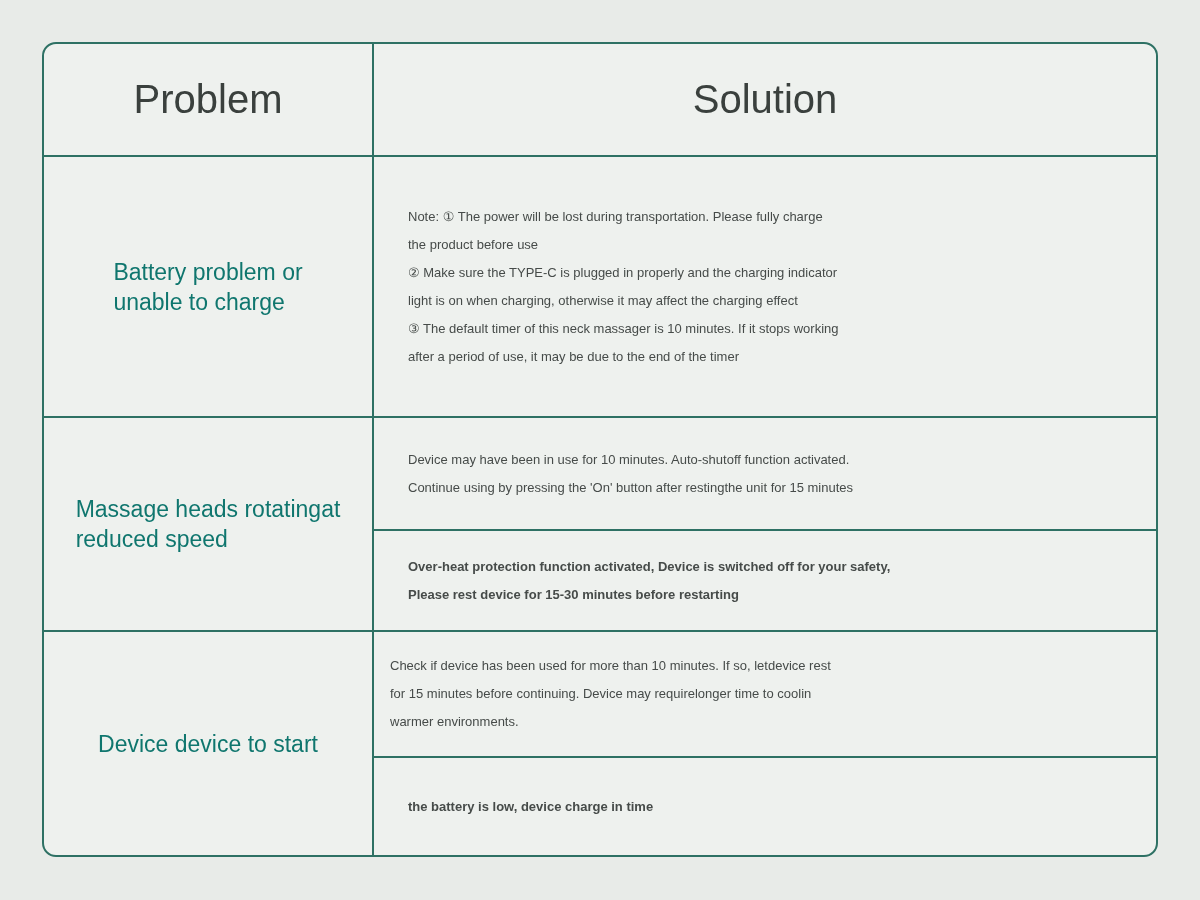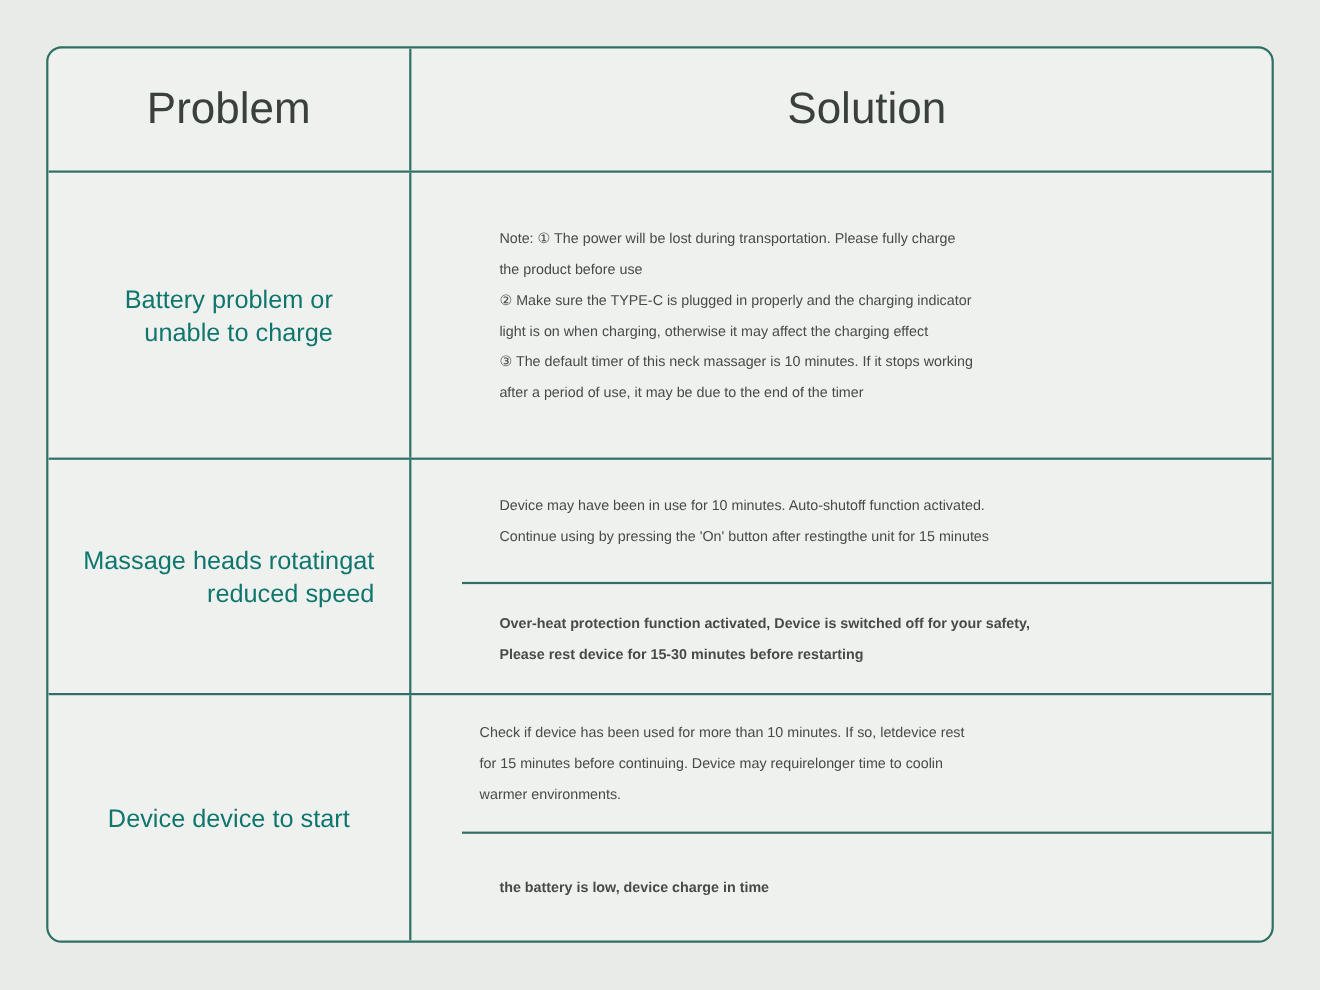--- a/index.html
+++ b/index.html
@@ -28,28 +28,27 @@
   }
   .row:last-child { border-bottom: none; flex: 1; }
 
   .problem-col {
     width: 330px;
     flex: 0 0 330px;
     border-right: 2px solid #2e7164;
     display: flex;
     align-items: center;
     justify-content: center;
-    text-align: right;
+    text-align: left;
     white-space: pre-line;
   }
   .solution-col {
     flex: 1;
     display: flex;
     flex-direction: column;
-    margin-left: 46px;
   }
 
   .header-row { height: 113px; flex: 0 0 113px; }
   .header-cell {
     display: flex;
     align-items: center;
     justify-content: center;
     font-size: 40px;
     font-weight: 400;
     color: #3a403d;

